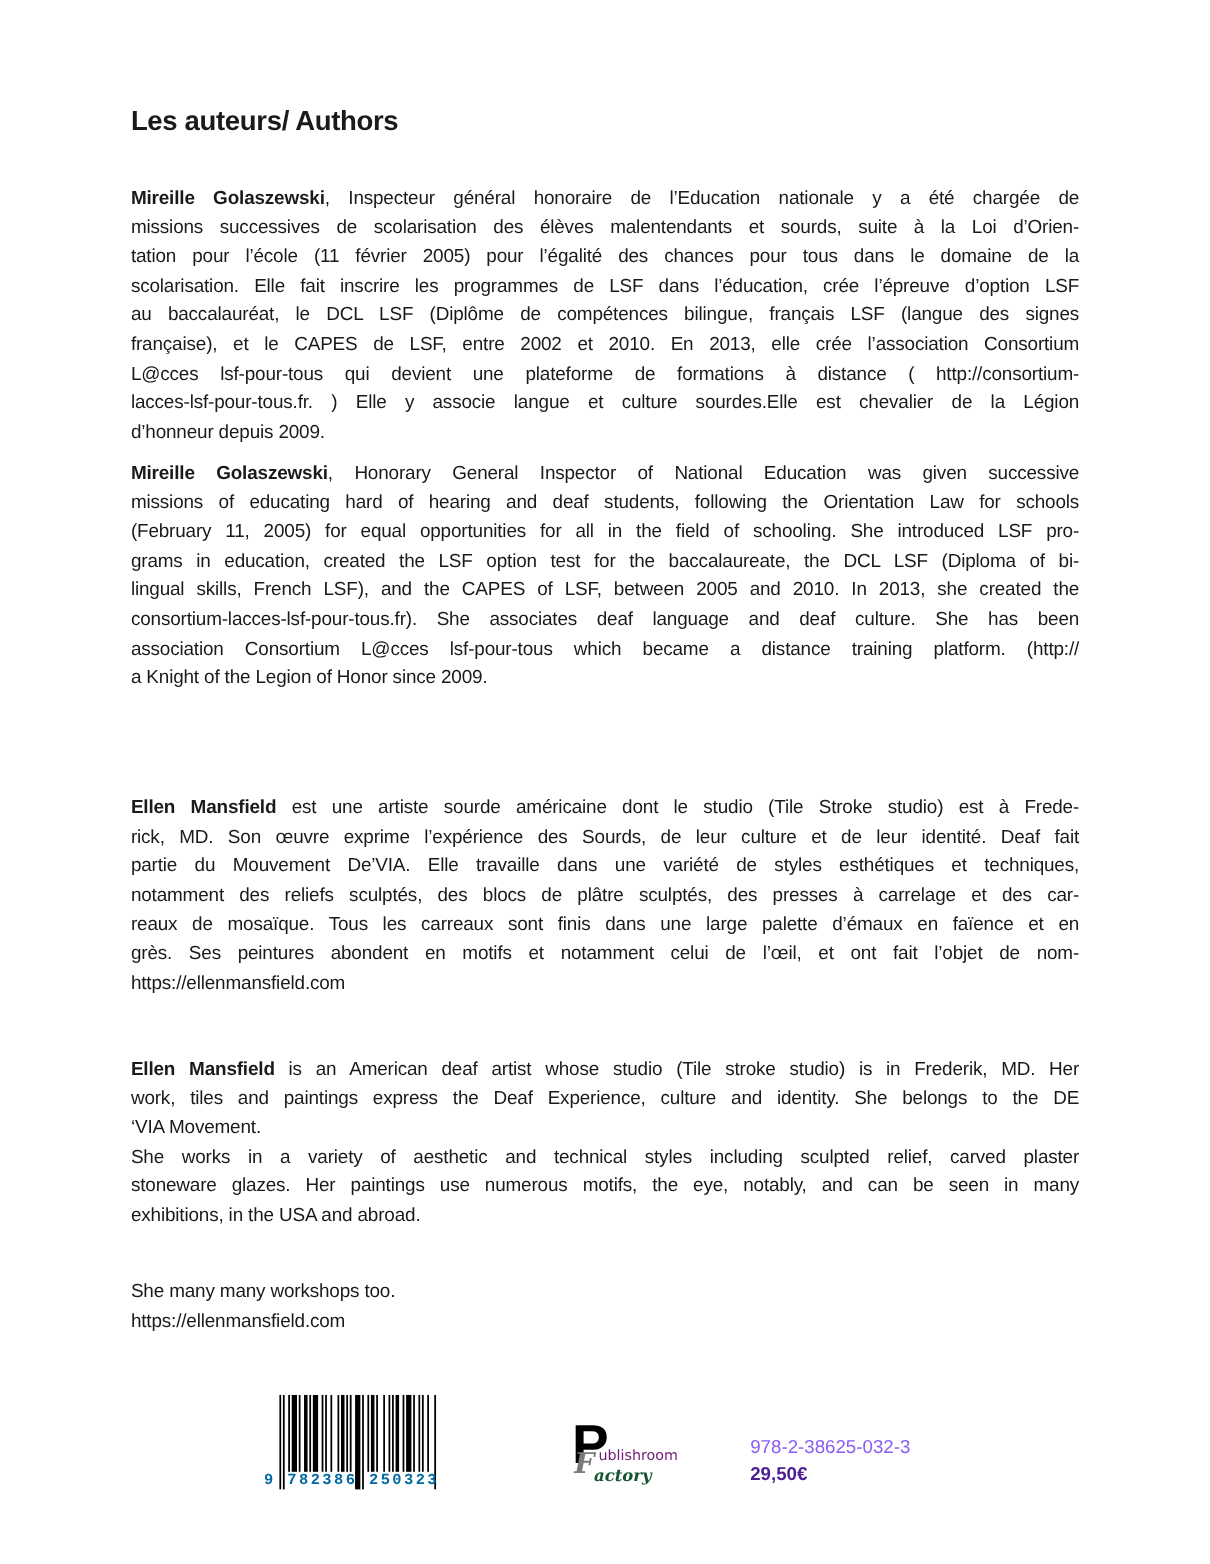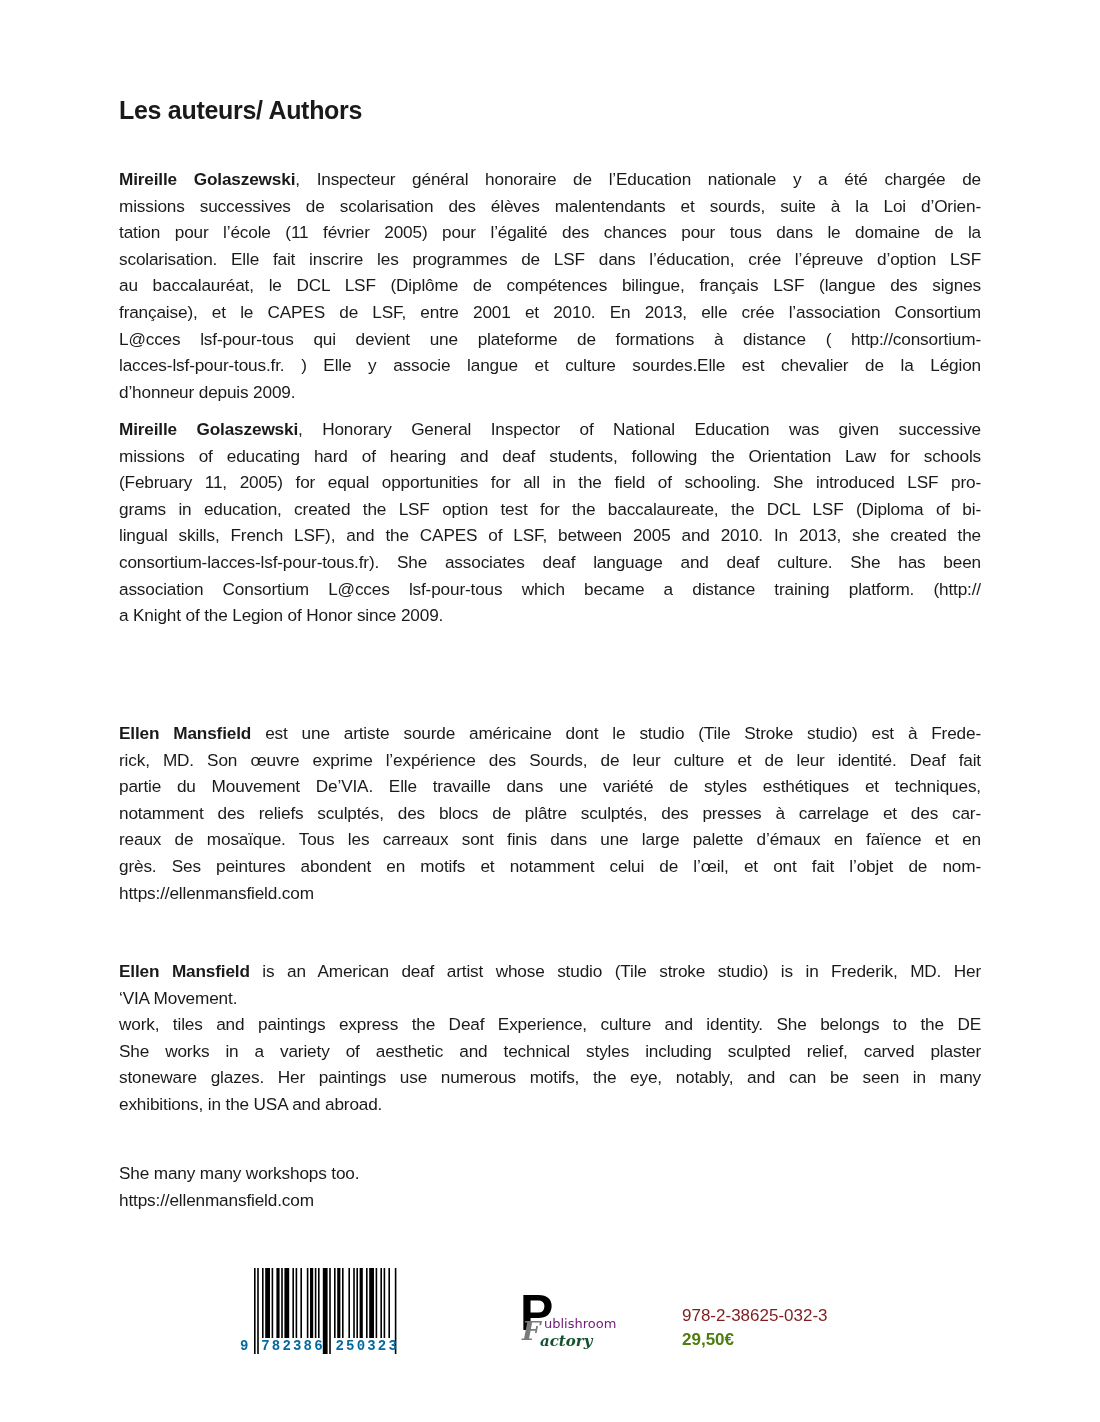--- a/index.html
+++ b/index.html
@@ -46,36 +46,36 @@
       font-style: italic; font-weight: bold; font-size: 26px; line-height: 26px; color: #7a7a7a;
     }
     .logo-text1 {
       position: absolute; left: 28px; top: 28px; font-size: 13px; color: #701a75;
       font-family: "DejaVu Sans", sans-serif;
     }
     .logo-text2 {
       position: absolute; left: 24px; top: 44px; font-size: 15px; color: #14532d;
       font-style: italic; font-weight: bold; font-family: "DejaVu Serif", serif;
     }
-    .isbn { position: absolute; left: 682px; top: 40px; font-size: 17px; color: #7f1d1d; }
-    .price { position: absolute; left: 682px; top: 64px; font-size: 17px; font-weight: bold; color: #4d7c0f; }
+    .isbn { position: absolute; left: 682px; top: 40px; font-size: 17px; color: #8b5cf6; }
+    .price { position: absolute; left: 682px; top: 64px; font-size: 17px; font-weight: bold; color: #4c1d95; }
   </style>
 </head>
 <body>
 
 <div class="page">
   <h1>Les auteurs/ Authors</h1>
 
   <div class="para" id="p1">
     <span class="line"><b>Mireille Golaszewski</b><span>, Inspecteur général honoraire de l’Education nationale y a été chargée de</span></span>
     <span class="line">missions successives de scolarisation des élèves malentendants et sourds, suite à la Loi d’Orien-</span>
     <span class="line">tation pour l’école (11 février 2005) pour l’égalité des chances pour tous dans le domaine de la</span>
     <span class="line">scolarisation. Elle fait inscrire les programmes de LSF dans l’éducation, crée l’épreuve d’option LSF</span>
     <span class="line">au baccalauréat, le DCL LSF (Diplôme de compétences bilingue, français LSF (langue des signes</span>
-    <span class="line">française), et le CAPES de LSF, entre 2001 et 2010. En 2013, elle crée l’association Consortium</span>
+    <span class="line">française), et le CAPES de LSF, entre 2002 et 2010. En 2013, elle crée l’association Consortium</span>
     <span class="line">L@cces lsf-pour-tous qui devient une plateforme de formations à distance (  http://consortium-</span>
     <span class="line">lacces-lsf-pour-tous.fr. ) Elle y associe langue et culture sourdes.Elle est chevalier de la Légion</span>
     <span class="line last">d’honneur depuis 2009.</span>
   </div>
 
   <div class="para" id="p2">
     <span class="line"><b>Mireille Golaszewski</b><span>, Honorary General Inspector of National Education was given successive</span></span>
     <span class="line">missions of educating hard of hearing and deaf students, following the Orientation Law for schools</span>
     <span class="line">(February 11, 2005) for equal opportunities for all in the field of schooling. She introduced LSF pro-</span>
     <span class="line">grams in education, created the LSF option test for the baccalaureate, the DCL LSF (Diploma of bi-</span>
@@ -90,22 +90,22 @@
     <span class="line">rick, MD. Son œuvre exprime l’expérience des Sourds, de leur culture et de leur identité. Deaf fait</span>
     <span class="line">partie du Mouvement De’VIA. Elle travaille dans une variété de styles esthétiques et techniques,</span>
     <span class="line">notamment des reliefs sculptés, des blocs de plâtre sculptés, des presses à carrelage et des car-</span>
     <span class="line">reaux de mosaïque. Tous les carreaux sont finis dans une large palette d’émaux en faïence et en</span>
     <span class="line">grès. Ses peintures abondent en motifs et notamment celui de l’œil, et ont fait l’objet de nom-</span>
     <span class="line last">https://ellenmansfield.com</span>
   </div>
 
   <div class="para" id="p4">
     <span class="line"><b>Ellen Mansfield</b><span> is an American deaf artist whose studio (Tile stroke studio) is in Frederik, MD. Her</span></span>
+    <span class="line">work, tiles and paintings express the Deaf Experience, culture and identity. She belongs to the DE</span>
     <span class="line last">‘VIA Movement.</span>
-    <span class="line">work, tiles and paintings express the Deaf Experience, culture and identity. She belongs to the DE</span>
     <span class="line">She works in a variety of aesthetic and technical styles including sculpted relief, carved plaster</span>
     <span class="line">stoneware glazes.  Her paintings use numerous motifs, the eye, notably, and can be seen in many</span>
     <span class="line last">exhibitions, in the USA and abroad.</span>
   </div>
 
   <div class="para" id="p5">
     <span class="line last">She many many workshops too.</span>
     <span class="line last">https://ellenmansfield.com</span>
   </div>
 </div>

